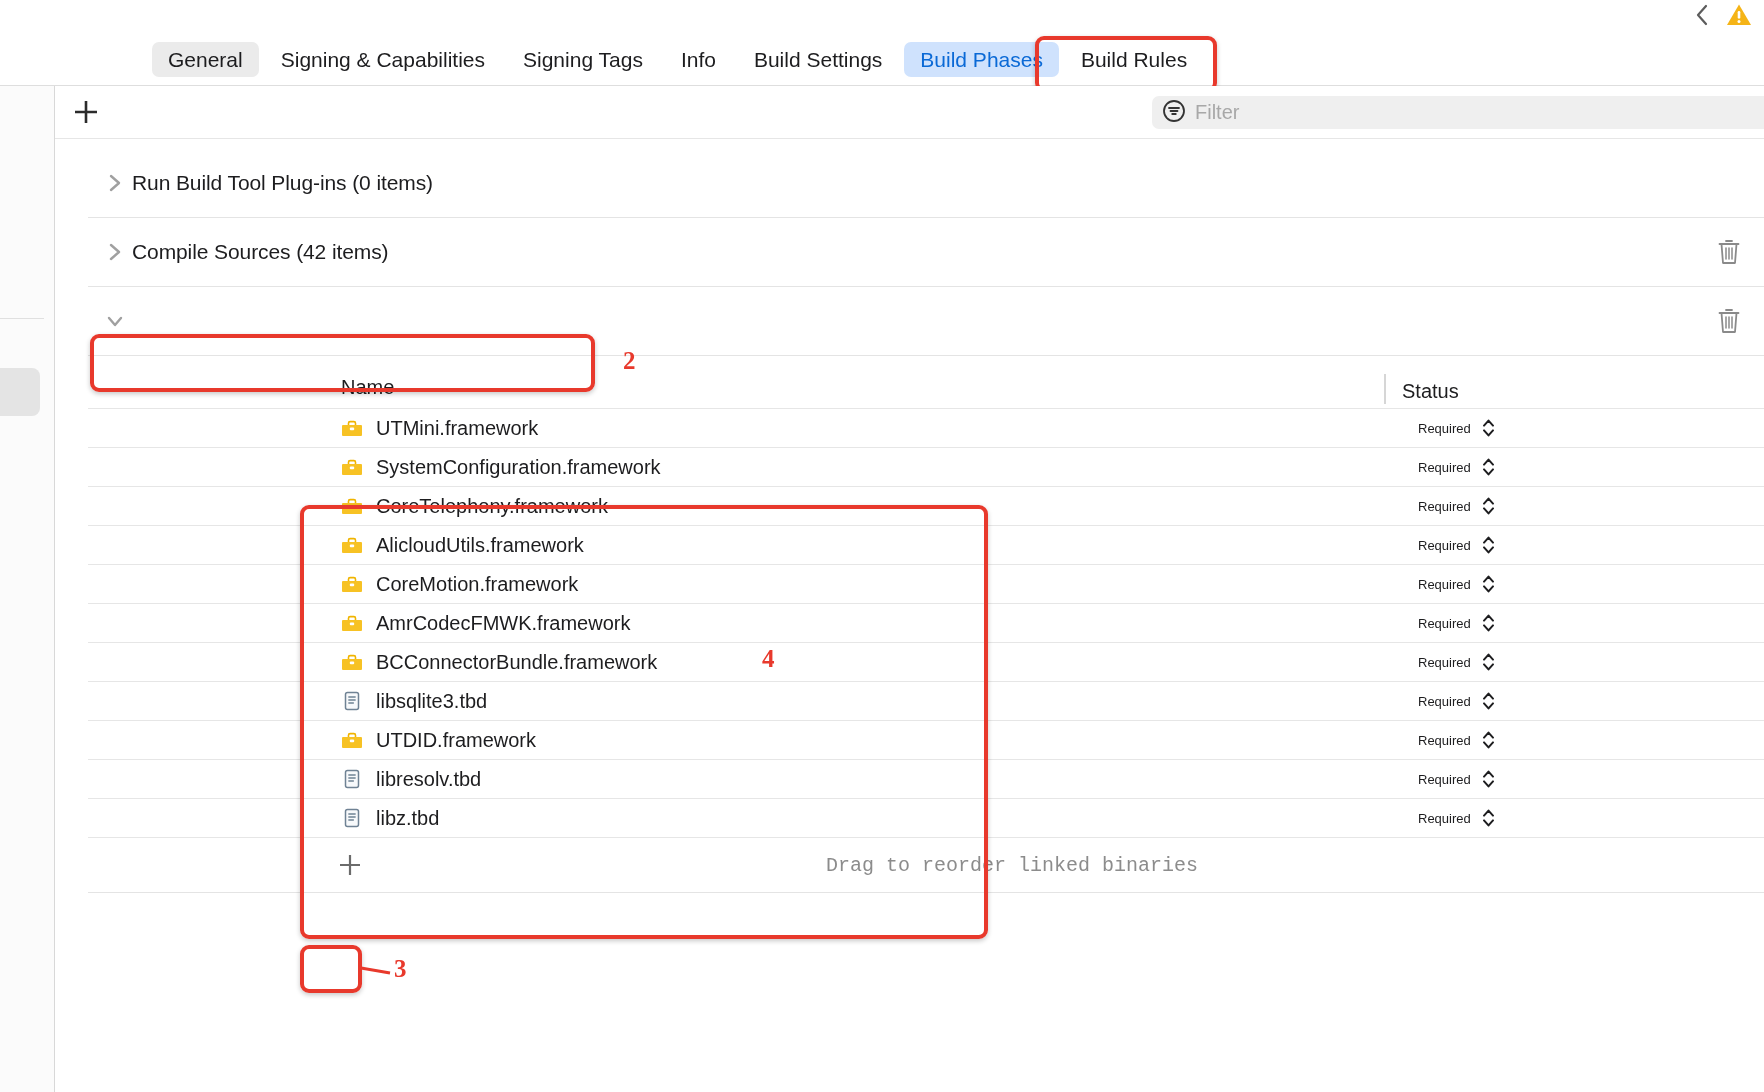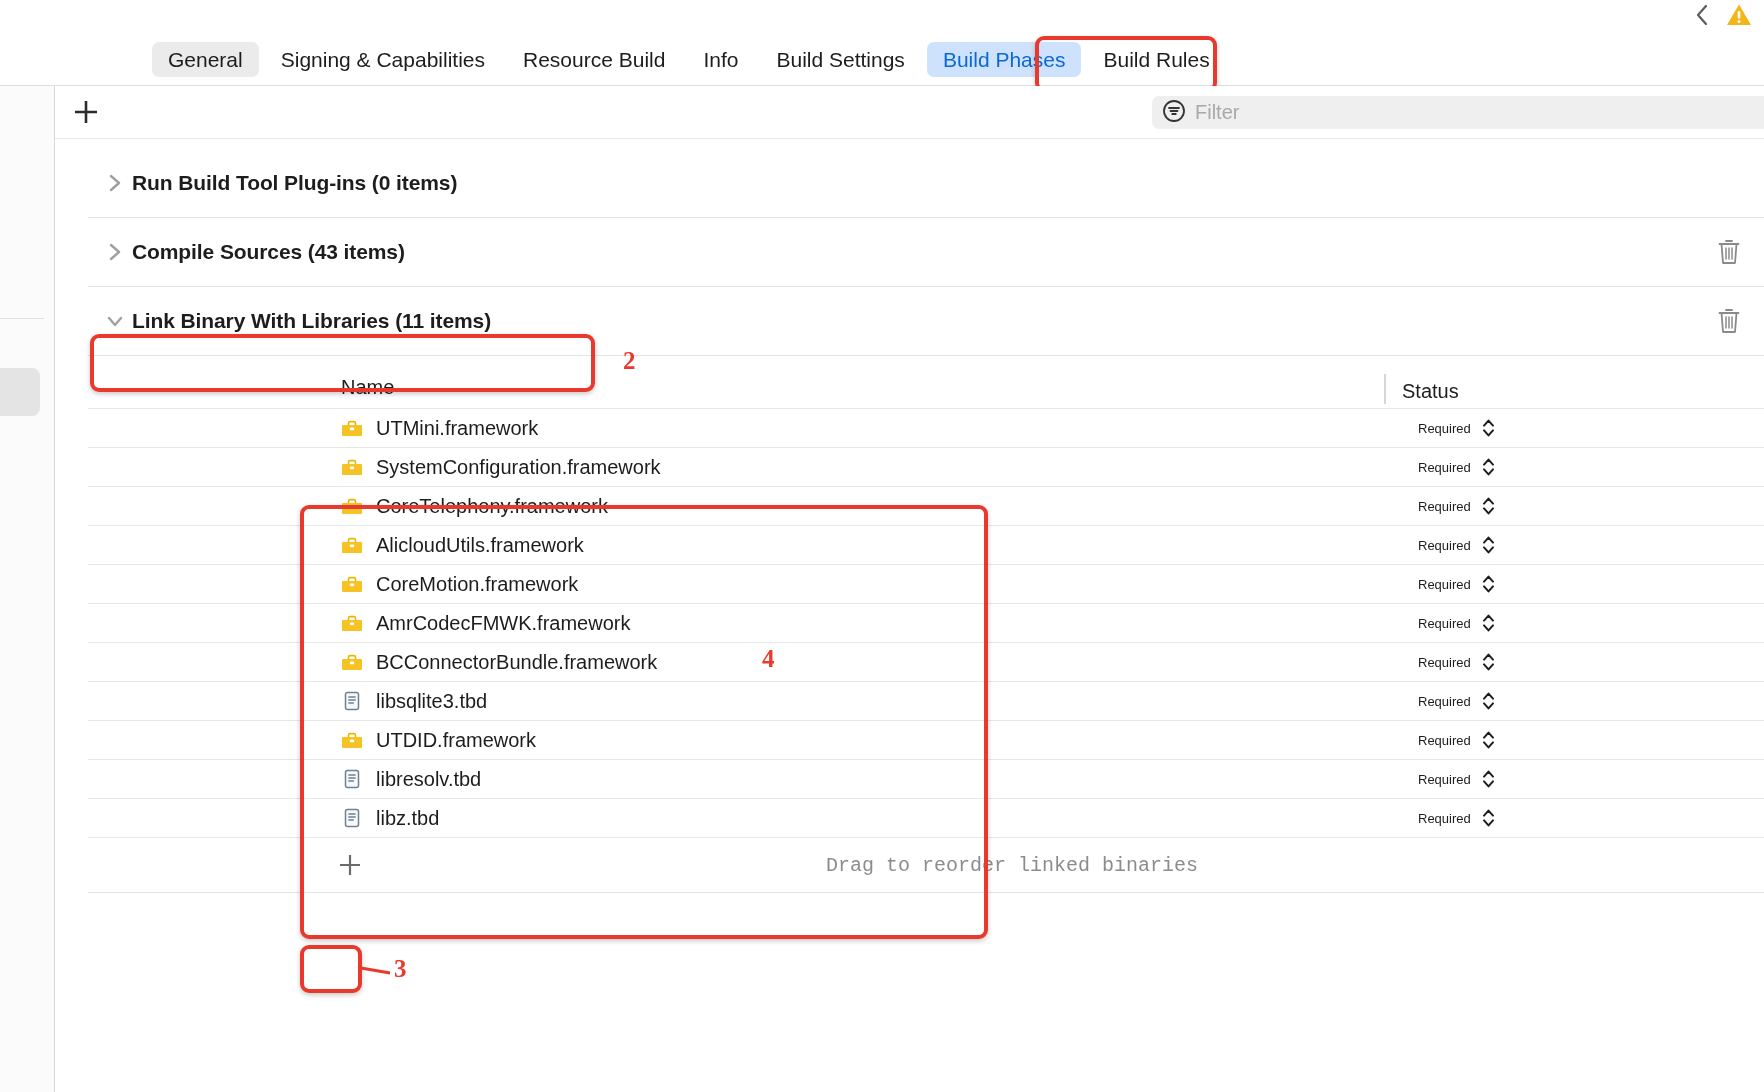--- a/index.html
+++ b/index.html
@@ -102,21 +102,21 @@
     display: flex; align-items: center;
     border-bottom: 1px solid #e4e4e4;
     margin-left: 33px;
     margin-right: 0;
   }
   .phase-disc {
     width: 34px; display: flex; align-items: center; justify-content: center;
     margin-left: 10px;
   }
   .phase-title {
-    font-size: 21px; font-weight: 700; color: #1d1d1f; letter-spacing: -0.1px;
+    font-size: 21px; font-weight: 400; color: #1d1d1f; letter-spacing: -0.1px;
   }
   .trash-btn {
     position: absolute; right: 22px; top: 50%; transform: translateY(-50%);
     width: 26px; height: 30px;
   }
 
   
   .list-head {
     display: flex; align-items: flex-end;
     height: 52px; margin-left: 33px;
@@ -192,21 +192,21 @@
           <rect x="11.7" y="8" width="2.6" height="7.6" rx="1.2" fill="#ffffff"></rect>
           <circle cx="13" cy="18.4" r="1.5" fill="#ffffff"></circle>
         </svg>
       </span>
     </div>
   </div>
 
   <div class="tabbar">
     <div class="tab selected-grey">General</div>
     <div class="tab">Signing &amp; Capabilities</div>
-    <div class="tab">Resource Build</div>
+    <div class="tab">Signing Tags</div>
     <div class="tab">Info</div>
     <div class="tab">Build Settings</div>
     <div class="tab selected-blue">Build Phases</div>
     <div class="tab">Build Rules</div>
   </div>
 
   <div class="ann-box" style="left:1035px; top:36px; width:182px; height:56px;"></div>
   <div class="ann-num" style="left:1117px; top:100px;">1</div>
 
   <div class="left-rail">
@@ -244,36 +244,35 @@
       </span>
       <span class="phase-title">Run Build Tool Plug-ins (0 items)</span>
     </div>
 
     <div class="phase-row">
       <span class="phase-disc">
         <svg width="16" height="20" viewBox="0 0 16 20">
             <path d="M4 3 L12 10 L4 17" stroke="#a0a0a0" stroke-width="2.4" fill="none" stroke-linecap="round" stroke-linejoin="round"></path>
           </svg>
       </span>
-      <span class="phase-title">Compile Sources (43 items)</span>
+      <span class="phase-title">Compile Sources (42 items)</span>
       <span class="trash-btn">
         <svg width="26" height="30" viewBox="0 0 26 30">
           <path d="M3.5 7 H22.5 M10 4 H16 M5.5 7 L7 26 H19 L20.5 7" stroke="#8a8a8a" stroke-width="1.8" fill="none" stroke-linecap="round" stroke-linejoin="round"></path>
           <path d="M10 11 V22 M13 11 V22 M16 11 V22" stroke="#8a8a8a" stroke-width="1.5" stroke-linecap="round"></path>
         </svg>
       </span>
     </div>
 
     <div class="phase-row">
       <span class="phase-disc">
         <svg width="20" height="16" viewBox="0 0 20 16">
             <path d="M4 5 L10 12 L16 5" stroke="#a0a0a0" stroke-width="2.4" fill="none" stroke-linecap="round" stroke-linejoin="round"></path>
           </svg>
       </span>
-      <span class="phase-title">Link Binary With Libraries (11 items)</span>
       <span class="trash-btn">
         <svg width="26" height="30" viewBox="0 0 26 30">
           <path d="M3.5 7 H22.5 M10 4 H16 M5.5 7 L7 26 H19 L20.5 7" stroke="#8a8a8a" stroke-width="1.8" fill="none" stroke-linecap="round" stroke-linejoin="round"></path>
           <path d="M10 11 V22 M13 11 V22 M16 11 V22" stroke="#8a8a8a" stroke-width="1.5" stroke-linecap="round"></path>
         </svg>
       </span>
     </div>
 
     <div class="list-head">
       <span class="col-name">Name</span>

